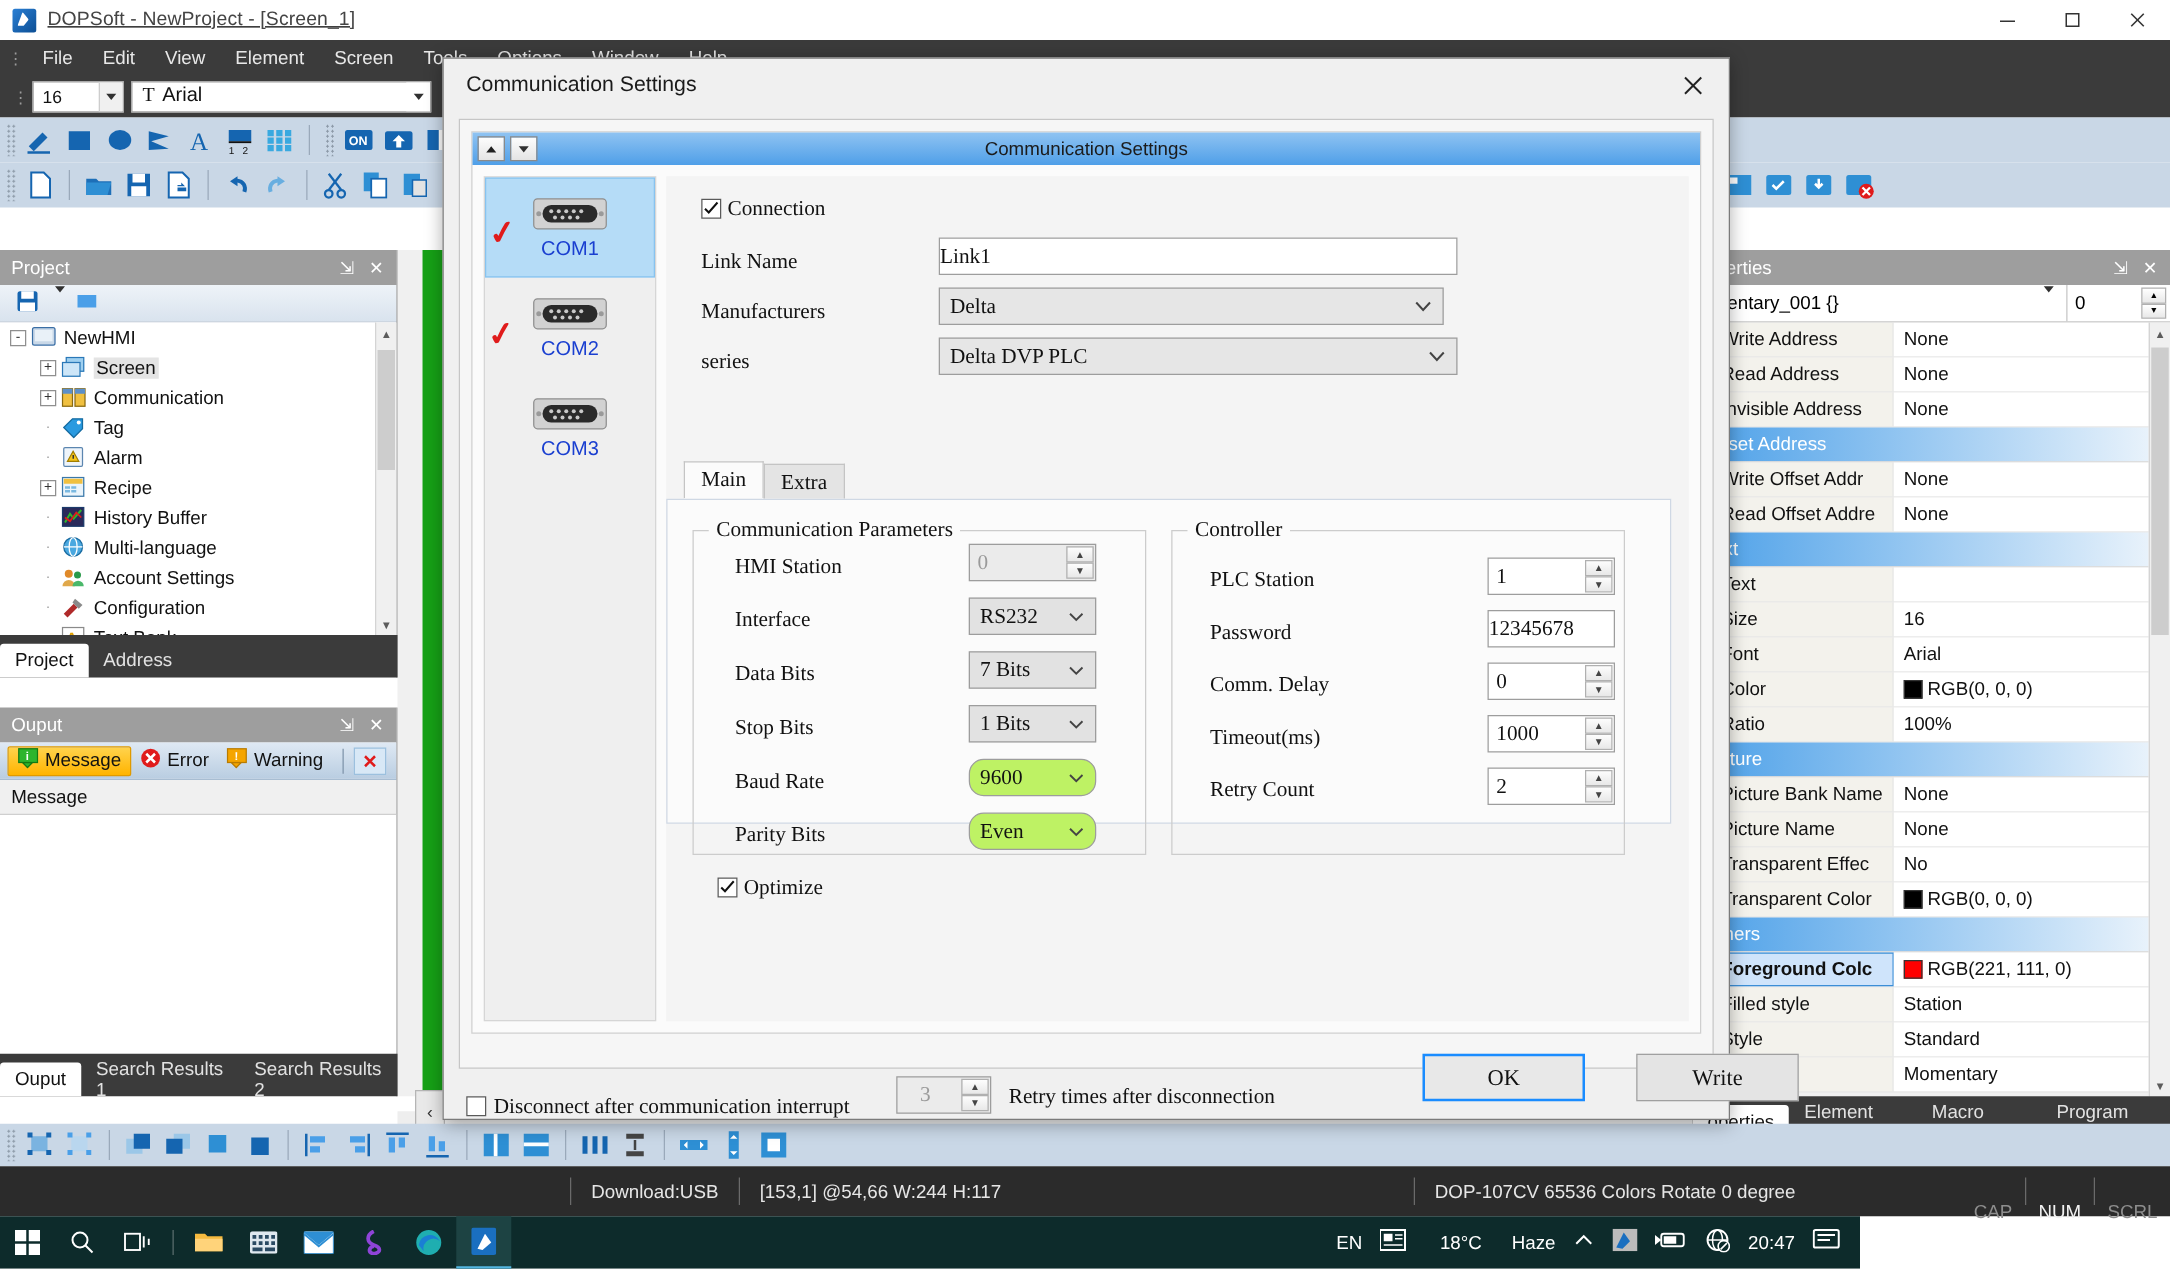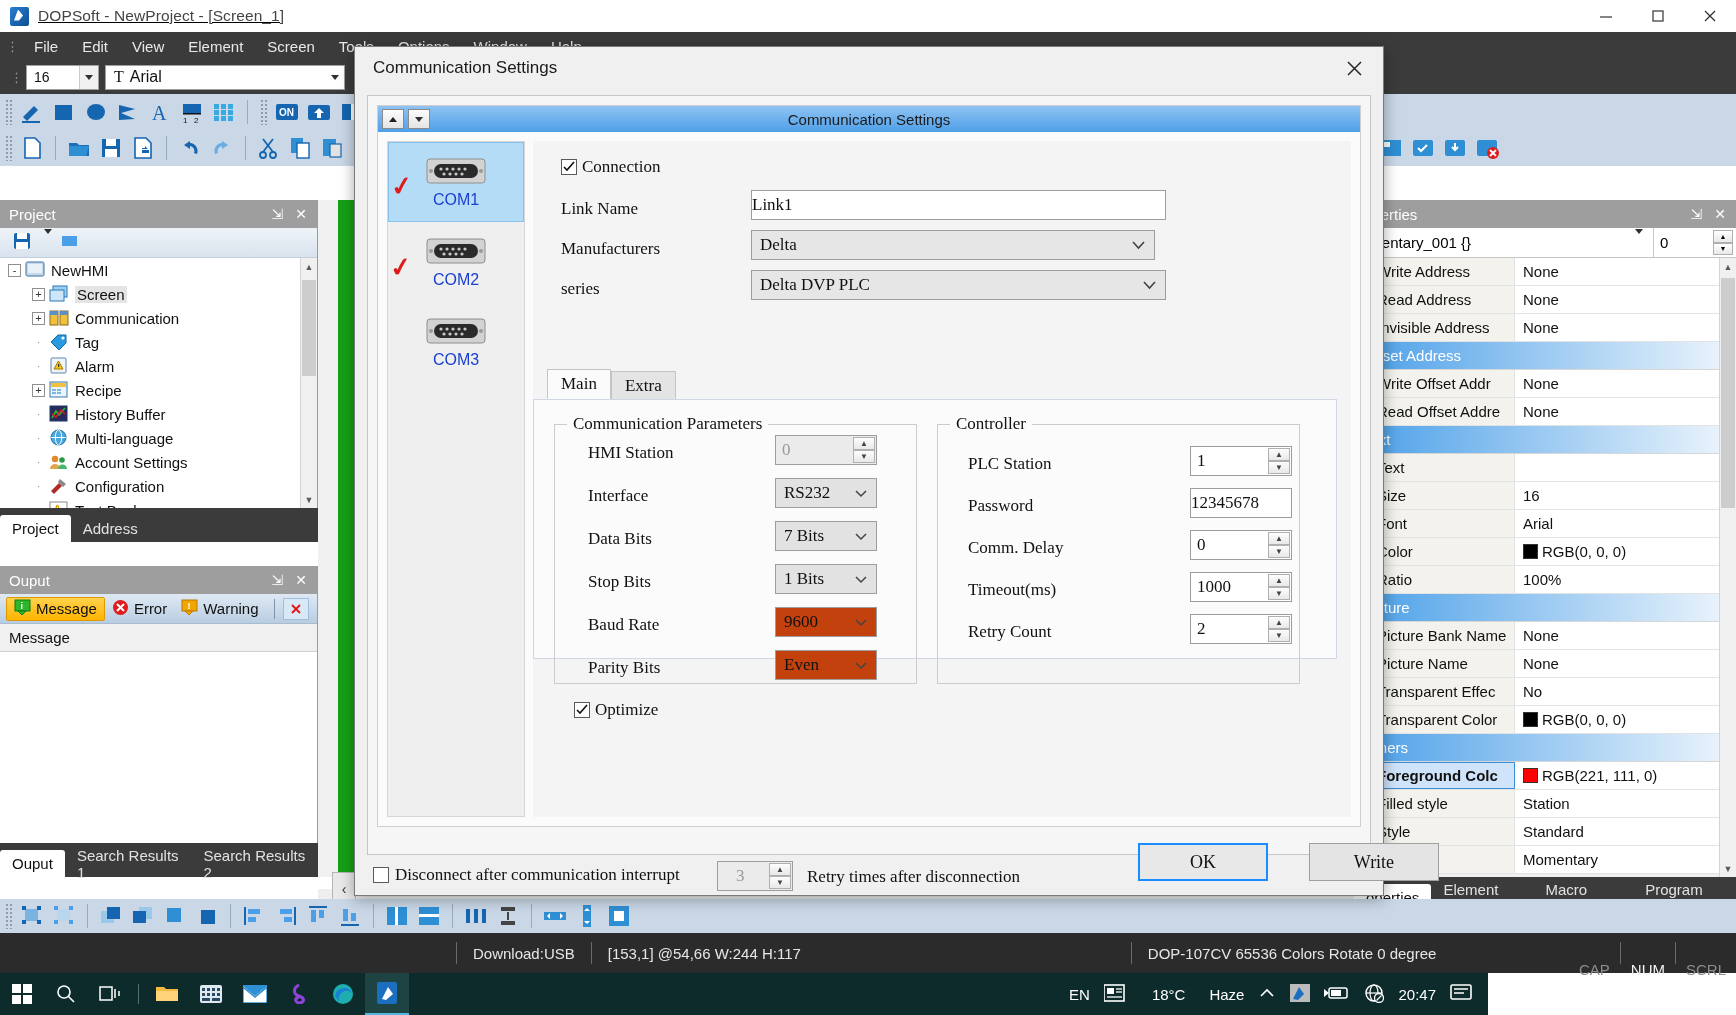--- a/index.html
+++ b/index.html
@@ -153,21 +153,21 @@
   .check-red{position:absolute;left:2px;bottom:22px;color:#e01b1b;font-size:26px;font-weight:bold;
     transform:rotate(-8deg);line-height:1;}
   .rightform{position:absolute;left:155px;top:35px;right:9px;bottom:9px;background:#f4f4f4;}
   .frow{display:flex;align-items:center;}
   .flabel{font-family:"Liberation Serif",serif;font-size:17px;color:#111;}
   .tbox{height:30px;background:#fff;border:1px solid #9d9d9d;display:flex;align-items:center;
     padding-left:0;font-family:"Liberation Serif",serif;font-size:17px;color:#111;}
   .dd{height:30px;background:#e6e6e6;border:1px solid #9d9d9d;display:flex;align-items:center;
     padding-left:8px;font-family:"Liberation Serif",serif;font-size:17px;color:#111;position:relative;}
   .dd .cv{position:absolute;right:9px;top:50%;transform:translateY(-50%);}
-  .dd.white{background:#c2410c;}
+  .dd.white{background:#bef264;border-radius:12px;}
   .dd.gray{background:#e2e2e2;}
   .tabs{position:absolute;left:14px;top:320px;display:flex;align-items:flex-end;}
   .dtab{height:28px;padding:0 13px;display:flex;align-items:center;font-family:"Liberation Serif",serif;
     font-size:17px;color:#111;background:#e4e4e4;border:1px solid #c4c4c4;border-bottom:none;}
   .dtab.active{background:#fbfbfb;height:30px;border-bottom:1px solid #fbfbfb;}
   .tabpane{position:absolute;left:14px;top:349px;right:14px;height:243px;background:#fbfbfb;
     border:1px solid #cfd8e4;}
   .gbox{position:absolute;border:1px solid #cccccc;}
   .gtitle{position:absolute;top:-11px;left:12px;background:#fbfbfb;padding:0 6px;
     font-family:"Liberation Serif",serif;font-size:17px;color:#111;}
@@ -1287,21 +1287,21 @@
               </span>
               <span class="flabel" style="margin-left:5px;">Optimize</span>
             </div>
 
           </div>
         </div>
       </div>
     </div>
 
     <div class="botstrip">
-      <div class="frow" style="position:absolute;left:6px;top:6px;align-items:center;">
+      <div class="frow" style="position:absolute;left:6px;top:16px;align-items:center;">
         <span class="cbx"></span>
         <span class="flabel" style="margin-left:6px;">Disconnect after communication interrupt</span>
       </div>
       <div class="spin dis" style="position:absolute;left:350px;top:2px;width:76px;">
         <span style="margin-left:12px;">3</span>
         <span class="spinbtns">
             <div>▲</div>
             <div>▼</div>
           </span>
       </div>

